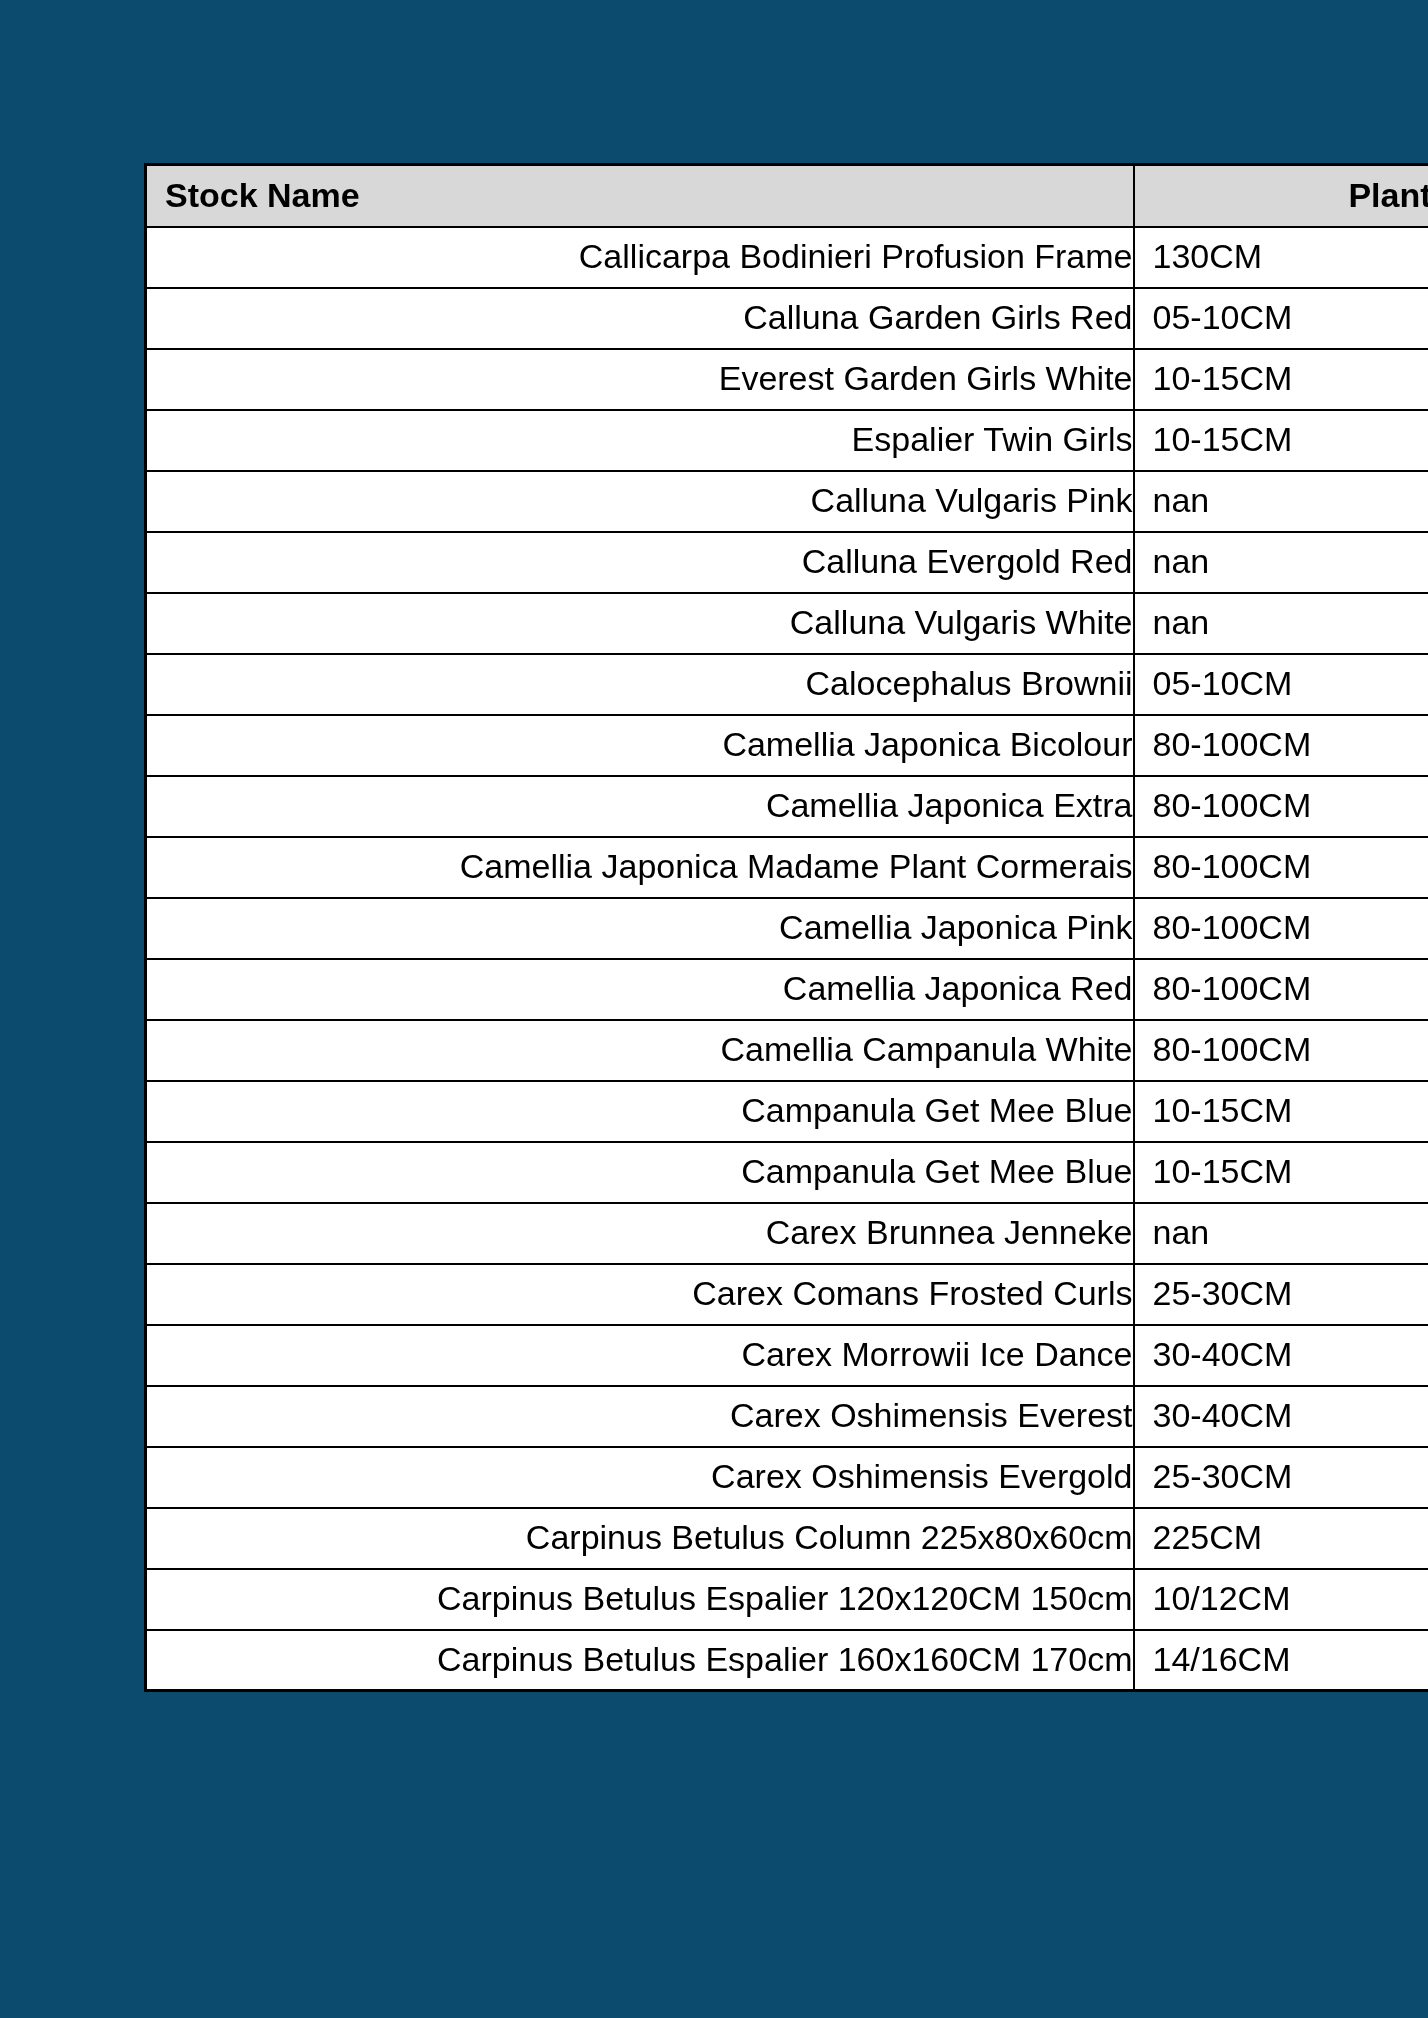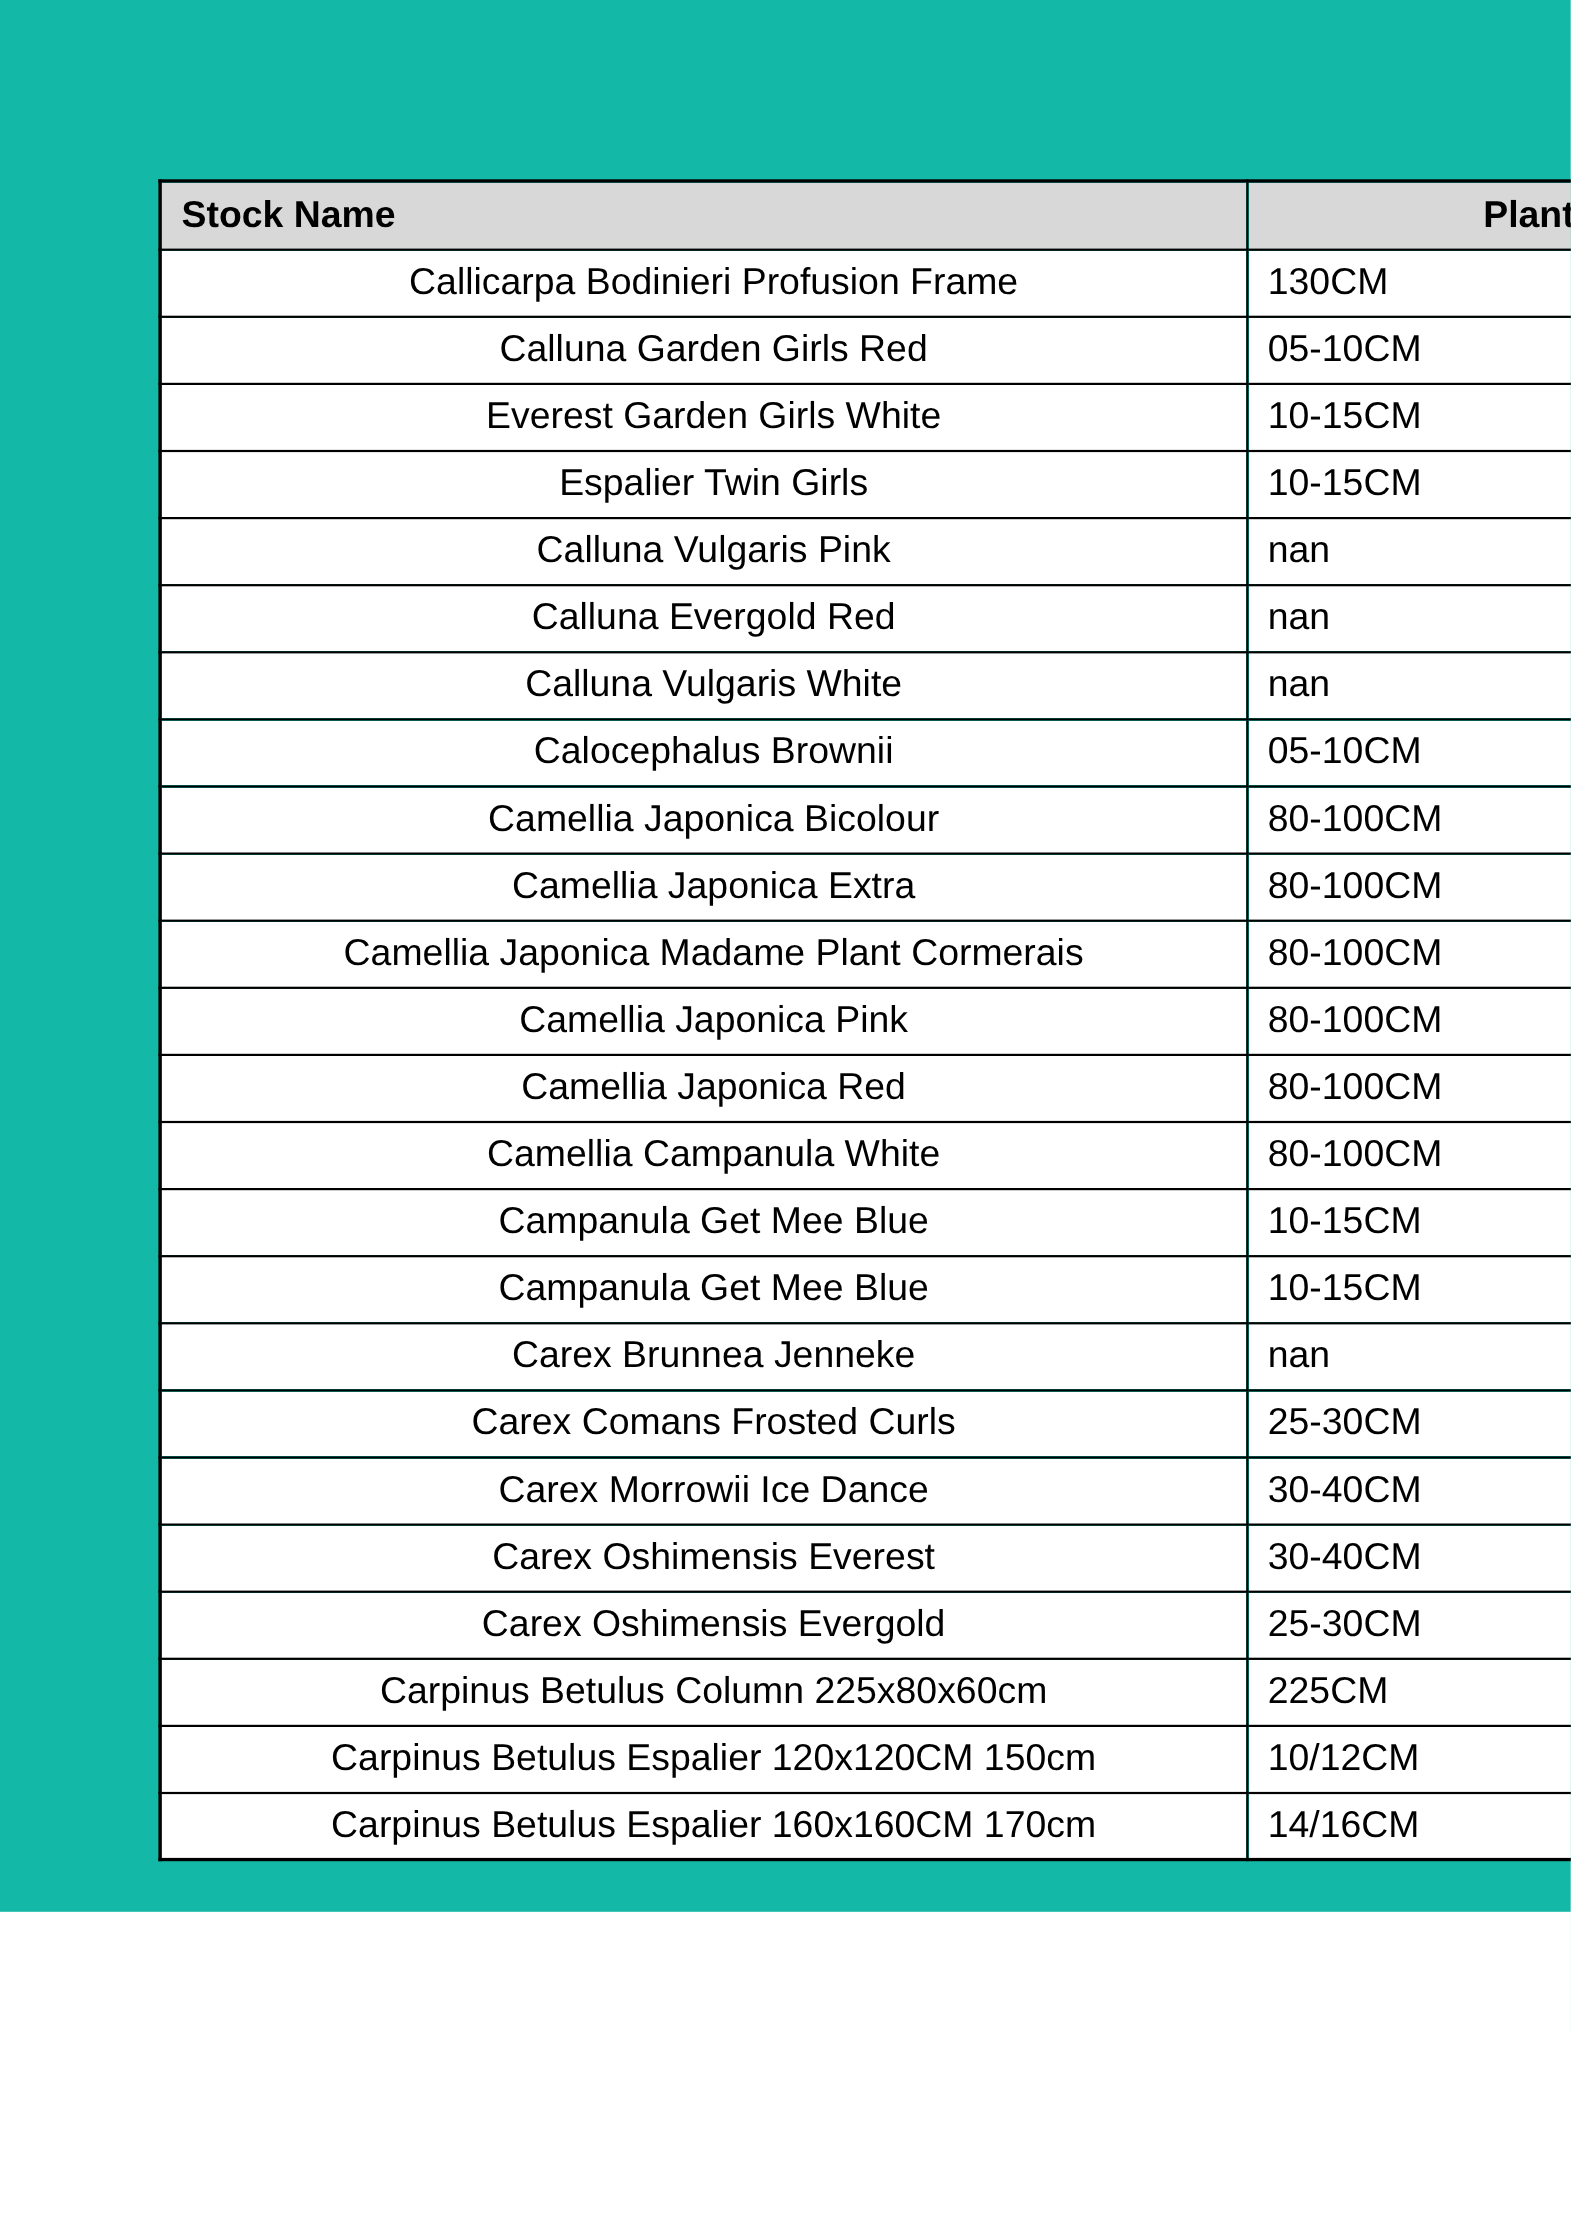--- a/index.html
+++ b/index.html
@@ -11,22 +11,22 @@
   }
   body {
     position: relative;
     font-family: "Liberation Sans", sans-serif;
     color: #000000;
   }
   .page {
     position: absolute;
     left: 0; top: 0;
     width: 1428px;
-    height: 1738px;
-    background: #14b8a6;
+    height: 2018px;
+    background: #0c4a6e;
   }
   table.stock-table {
     position: absolute;
     left: 144px;
     top: 163px;
     width: 1383px;          
     border-collapse: collapse;
     table-layout: fixed;
     border: 3px solid #000000;
     font-size: 34px;
@@ -41,21 +41,21 @@
     white-space: nowrap;
   }
   thead tr { height: 62px; }
   tbody tr { height: 61px; background: #ffffff; }
   th {
     font-weight: bold;
     background: #d8d8d8;
   }
   .th-name  { text-align: left;  padding-left: 18px; }
   .th-size  { text-align: right; padding-right: 18px; }
-  .td-name  { text-align: center;  padding-left: 18px; }
+  .td-name  { text-align: right;  padding-left: 18px; }
   .td-size  { text-align: left;  padding-left: 18px; }
 </style>
 </head>
 <body>
 
 <div class="page">
   <table class="stock-table">
     <colgroup>
       <col class="col-name">
       <col class="col-size">

